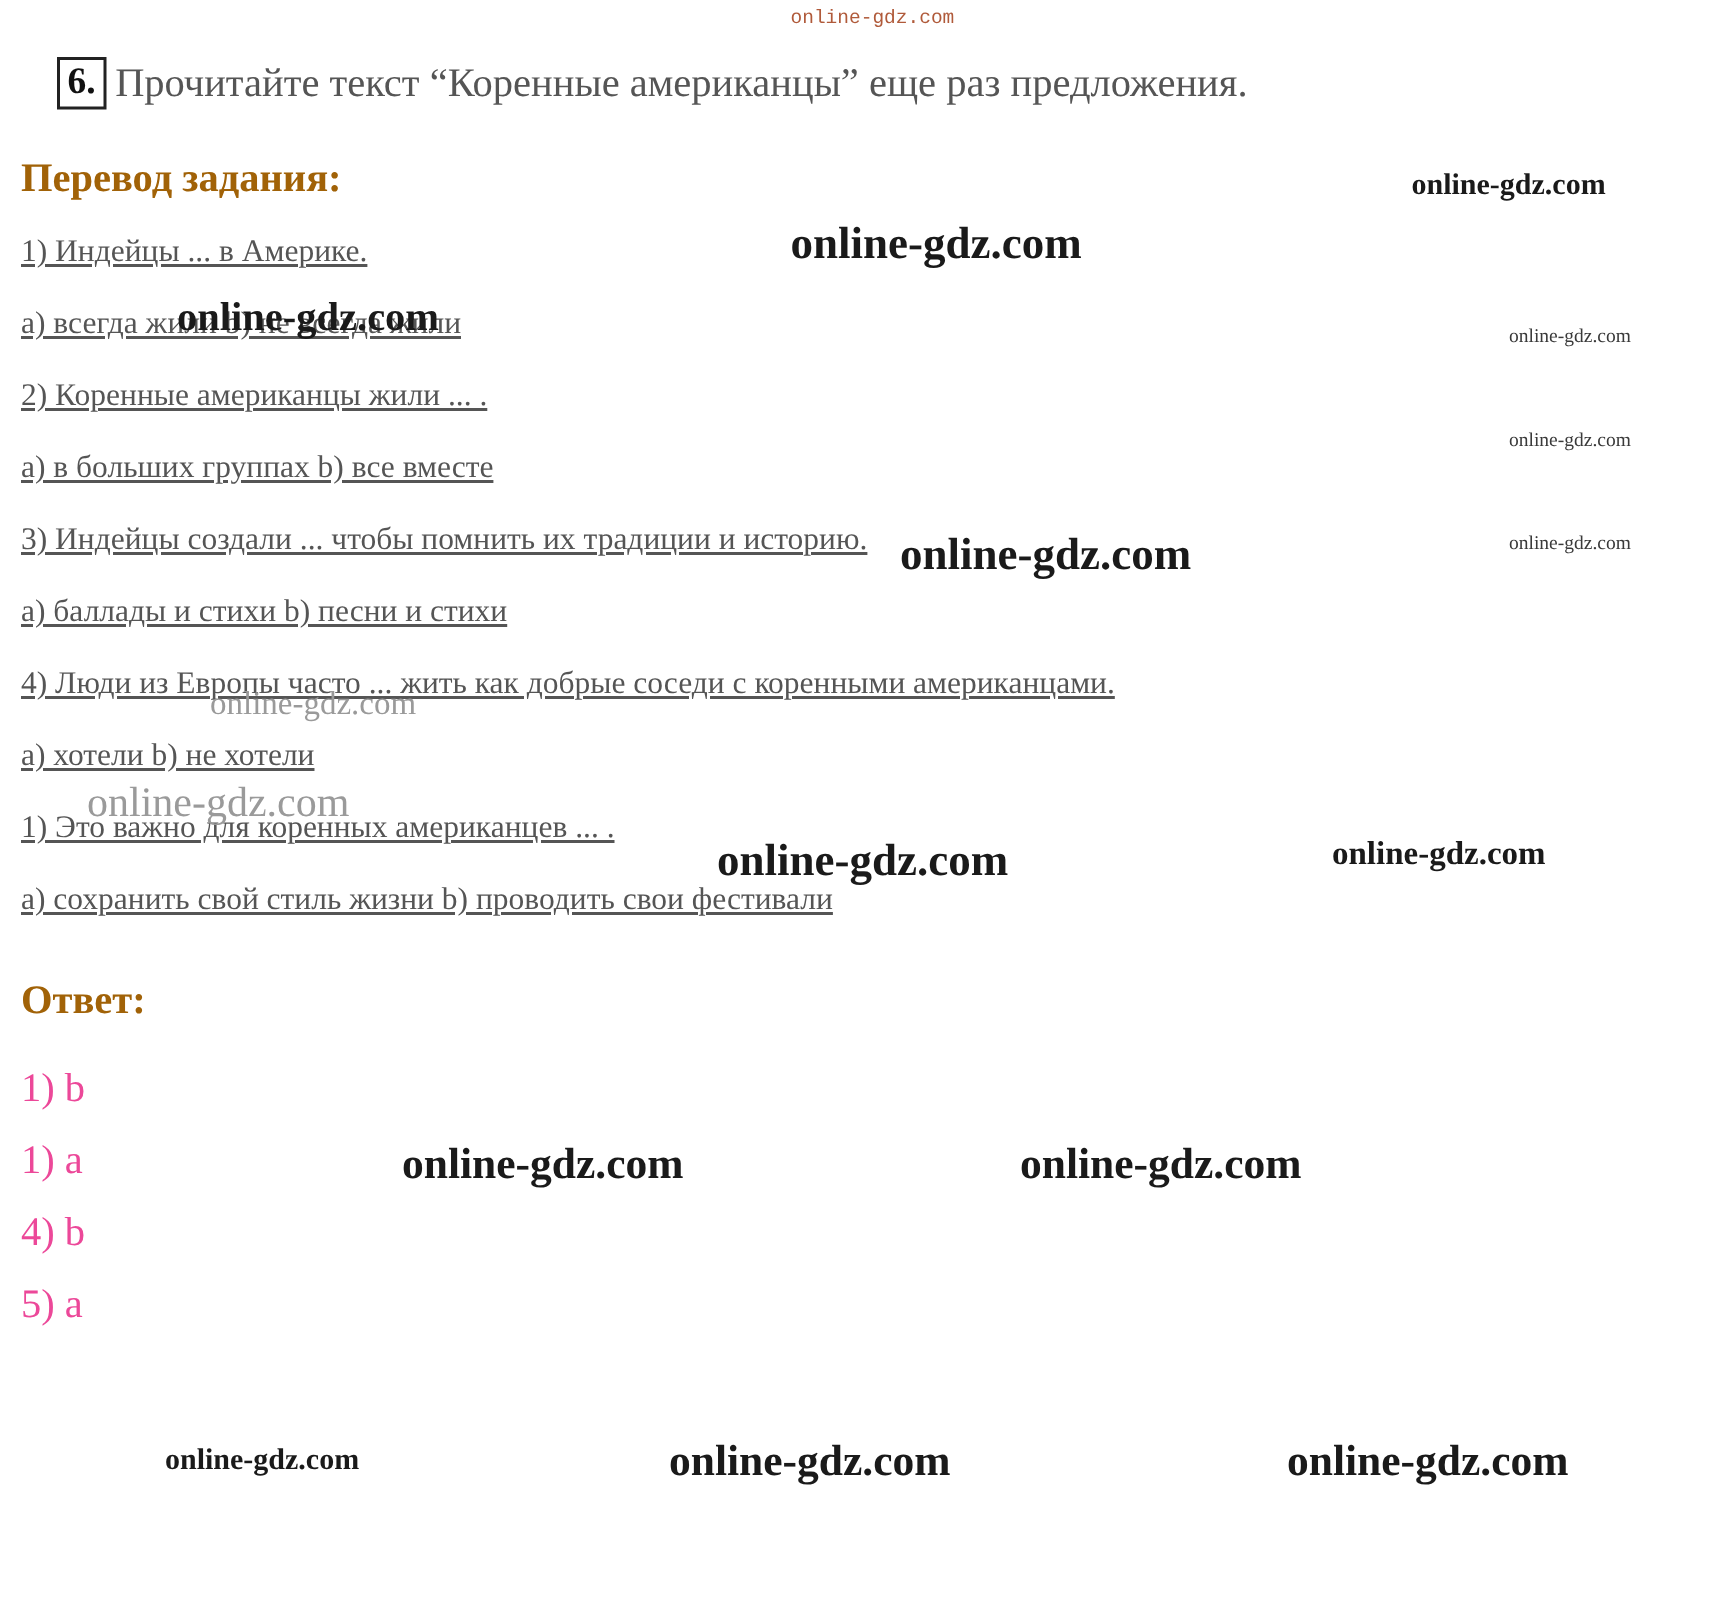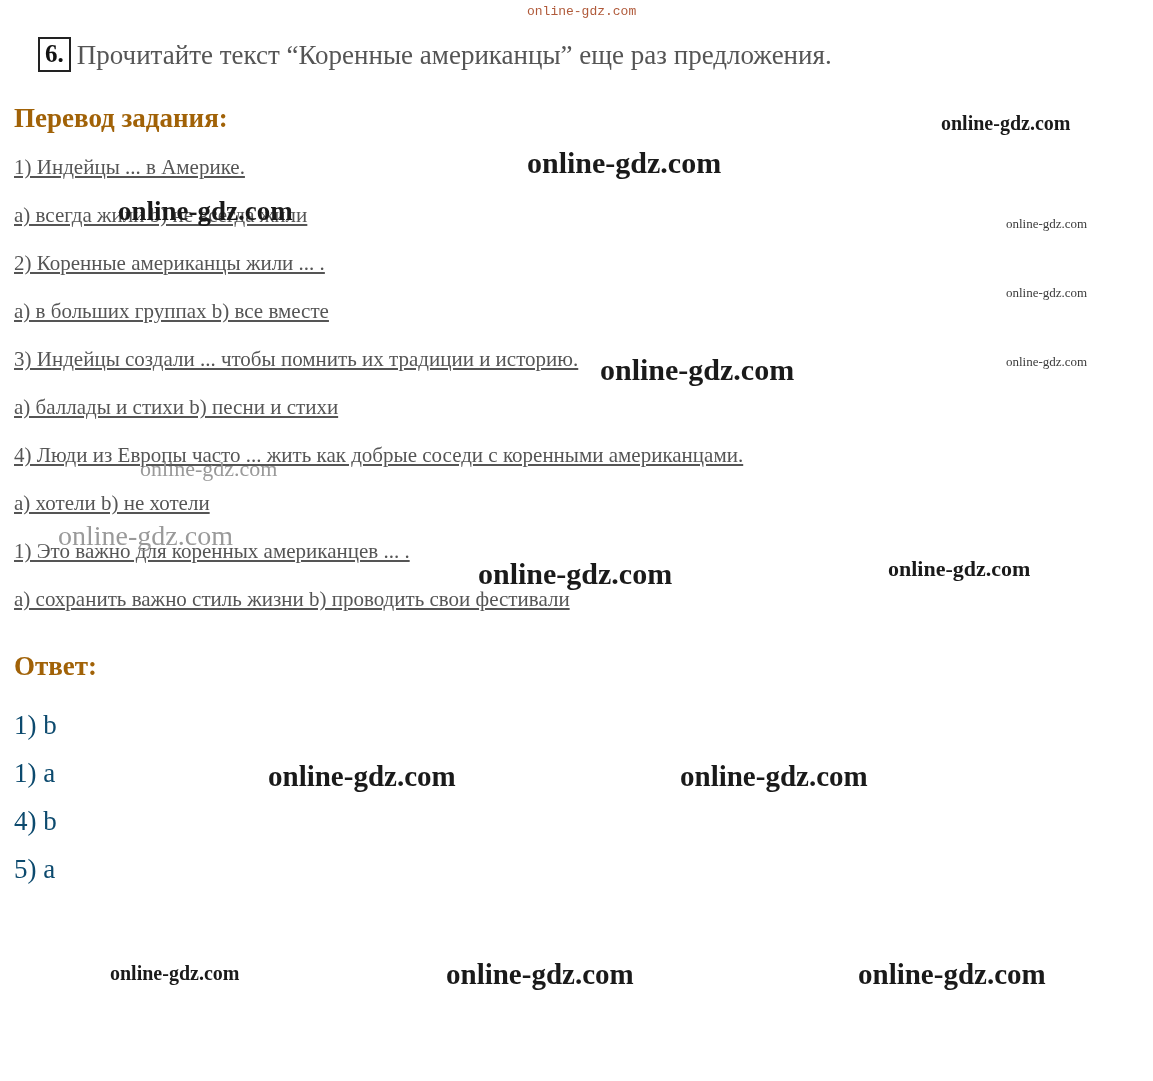--- a/index.html
+++ b/index.html
@@ -66,21 +66,21 @@
     white-space: pre-wrap;
     text-decoration: underline;
   }
 
   .answers {
     margin-top: 18px;
   }
   .ans-item {
     font-size: 27px;
     line-height: 48px;
-    color: #0c4a6e;
+    color: #ec4899;
   }
 
   
   .wm {
     position: absolute;
     font-family: "Liberation Serif", serif;
     font-weight: bold;
     color: #1a1a1a;
     white-space: nowrap;
     pointer-events: none;
@@ -116,21 +116,21 @@
 
     <p class="q">1) Индейцы ... в Америке.</p>
     <p class="q">a) всегда жили b) не всегда жили</p>
     <p class="q">2) Коренные американцы жили ... .</p>
     <p class="q">a) в больших группах b) все вместе</p>
     <p class="q">3) Индейцы создали ... чтобы помнить их традиции и историю.</p>
     <p class="q">a) баллады и стихи b) песни и стихи</p>
     <p class="q">4) Люди из Европы часто ... жить как добрые соседи с коренными американцами.</p>
     <p class="q">a) хотели b) не хотели</p>
     <p class="q">1) Это важно для коренных американцев ... .</p>
-    <p class="q">a) сохранить важно стиль жизни b) проводить свои фестивали</p>
+    <p class="q">a) сохранить свой стиль жизни b) проводить свои фестивали</p>
 
     <div class="heading">Ответ:</div>
 
     <div class="answers">
       <div class="ans-item">1) b</div>
       <div class="ans-item">1) a</div>
       <div class="ans-item">4) b</div>
       <div class="ans-item">5) a</div>
     </div>
 

